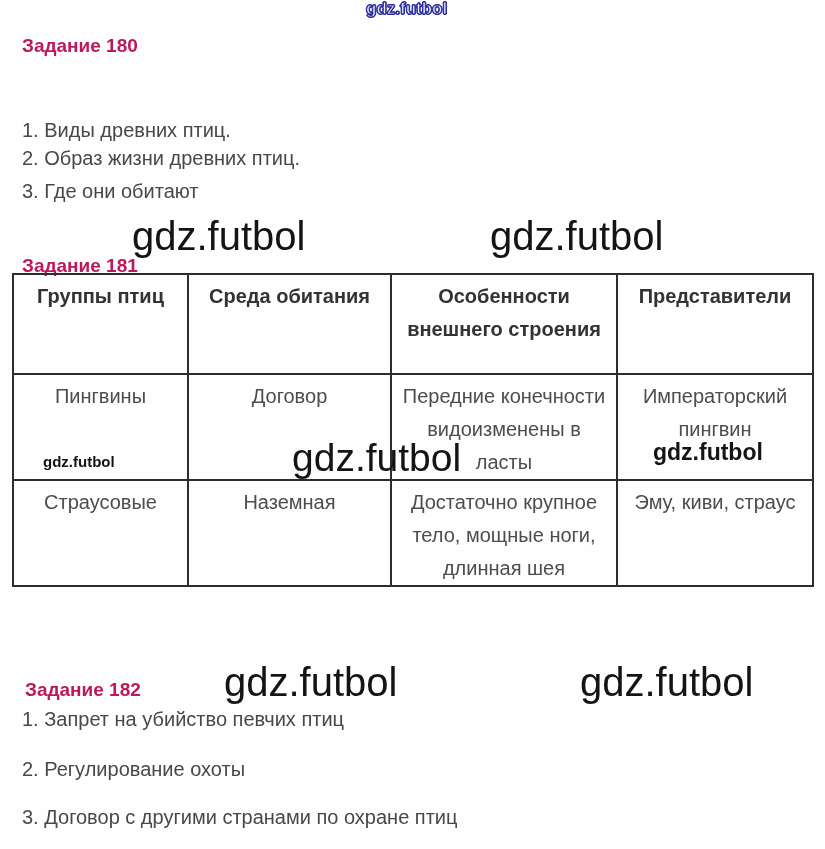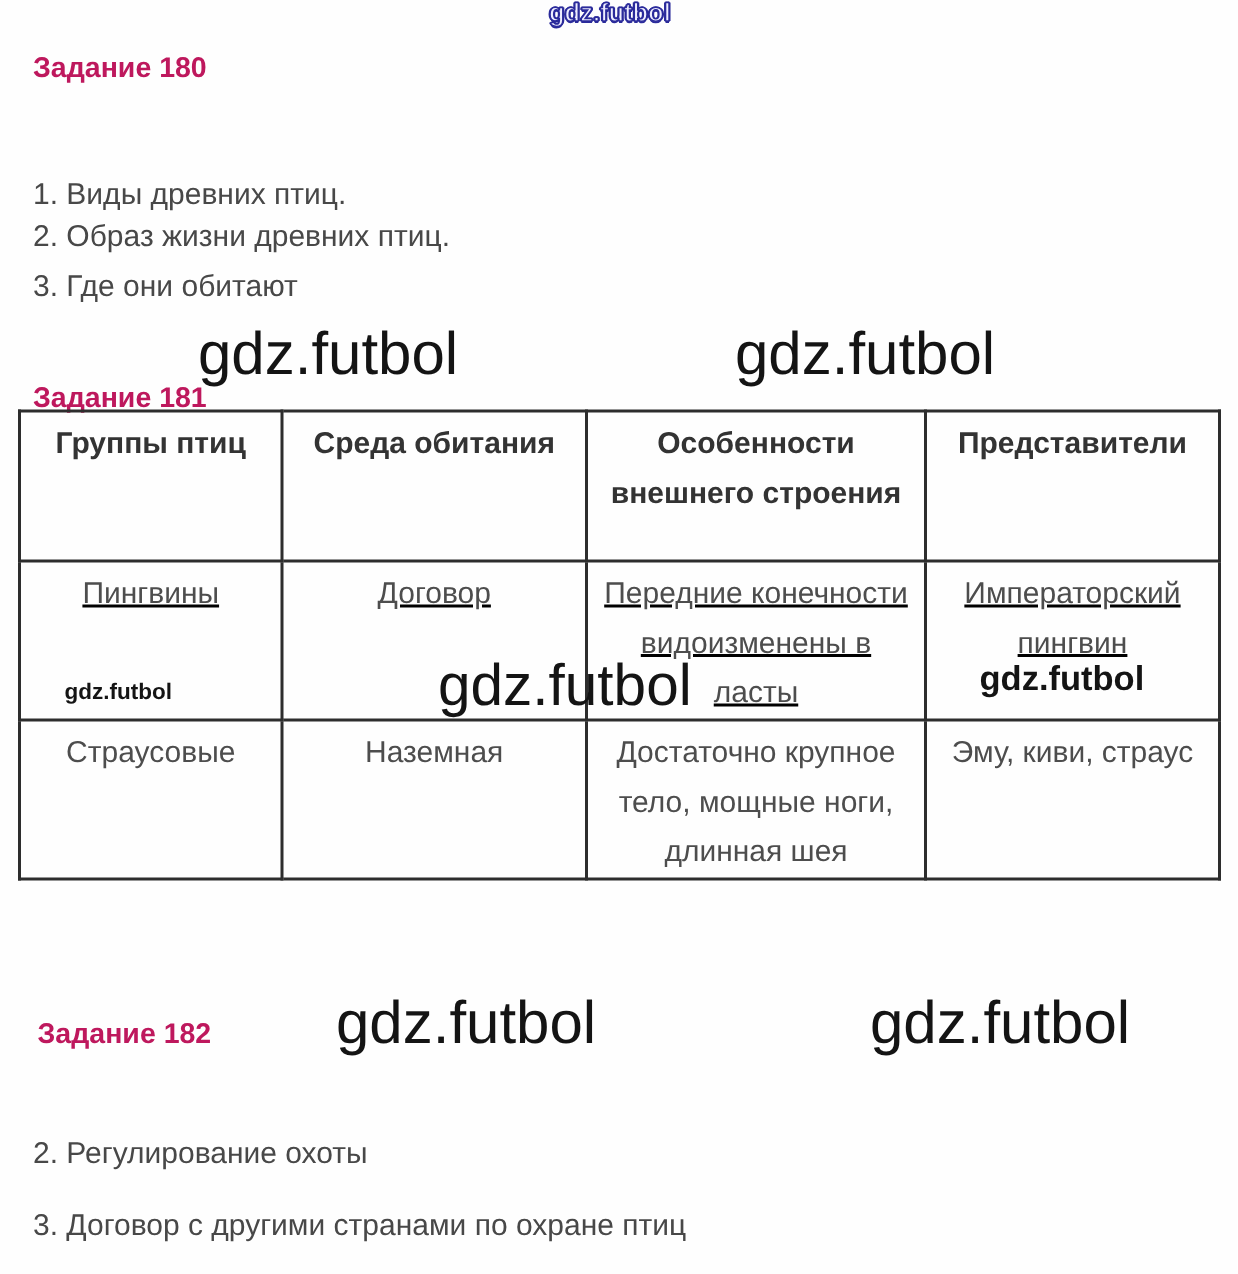--- a/index.html
+++ b/index.html
@@ -66,21 +66,21 @@
     font-size: 20px;
     font-weight: 700;
     color: #333333;
   }
   table.answers td {
     font-size: 20px;
     font-weight: 400;
     color: #4d4d4d;
   }
   tr.hdr-row  { height: 100px; }
-  tr.row-1    { height: 104px; text-decoration: underline; }
+  tr.row-1    { height: 104px; }
   tr.row-2    { height: 103px; }
 </style>
 </head>
 <body>
 
 <div class="page">
 
   <div class="wm wm-top" style="left:366px; top:-1px;">gdz.futbol</div>
 
   <div class="heading" style="top:35px;">Задание 180</div>
@@ -130,16 +130,17 @@
   </table>
 
   <div class="wm wm-sm" style="left:43px; top:453px;">gdz.futbol</div>
   <div class="wm wm-lg" style="left:292px; top:435px; font-size:39px;">gdz.futbol</div>
   <div class="wm wm-md" style="left:653px; top:439px;">gdz.futbol</div>
 
   <div class="heading" style="left:25px; top:679px;">Задание 182</div>
   <div class="wm wm-lg" style="left:224px; top:659px;">gdz.futbol</div>
   <div class="wm wm-lg" style="left:580px; top:659px;">gdz.futbol</div>
 
+  <div class="list-item" style="top:707px;">1. Запрет на убийство певчих птиц</div>
   <div class="list-item" style="top:757px;">2. Регулирование охоты</div>
   <div class="list-item" style="top:805px;">3. Договор с другими странами по охране птиц</div>
 
 </div>
 
 </body></html>

